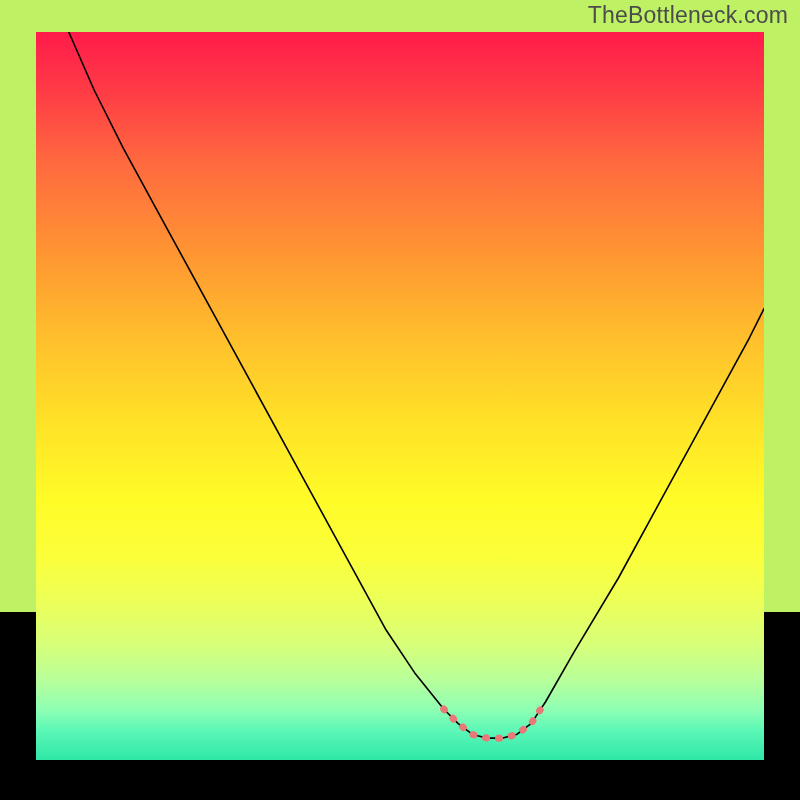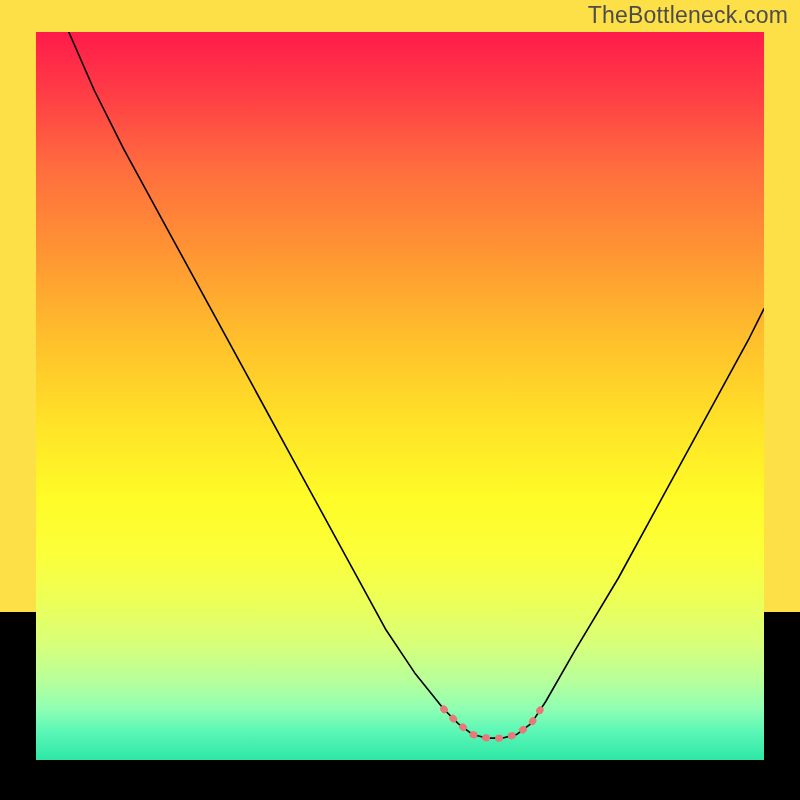--- a/index.html
+++ b/index.html
@@ -8,21 +8,21 @@
     width: 800px;
     height: 800px;
     background: #000;
     overflow: hidden;
     font-family: Arial, Helvetica, sans-serif;
   }
   .frame {
     position: relative;
     width: 800px;
     height: 612px;
-    background: #fde047;
+    background: #bef264;
   }
   .watermark {
     position: absolute;
     top: 2px;
     right: 12px;
     color: #4c4c4c;
     font-size: 23px;
     font-weight: 400;
     letter-spacing: 0.2px;
     z-index: 10;

